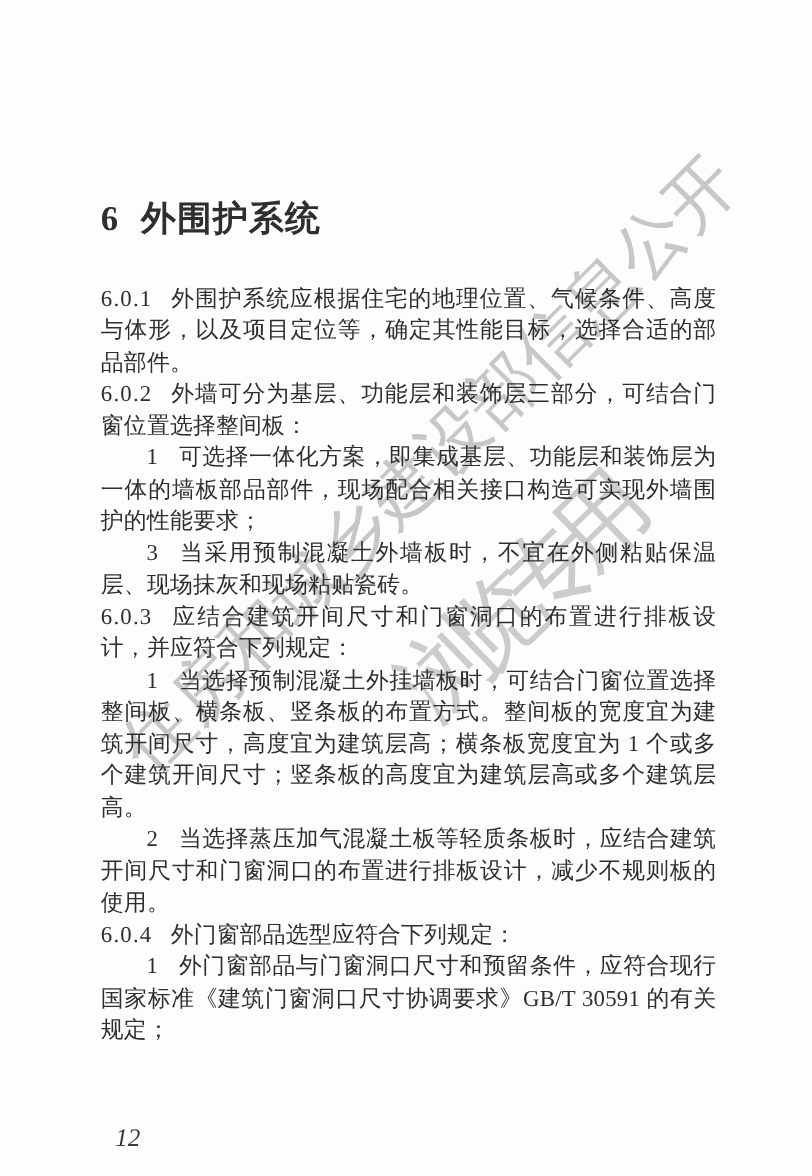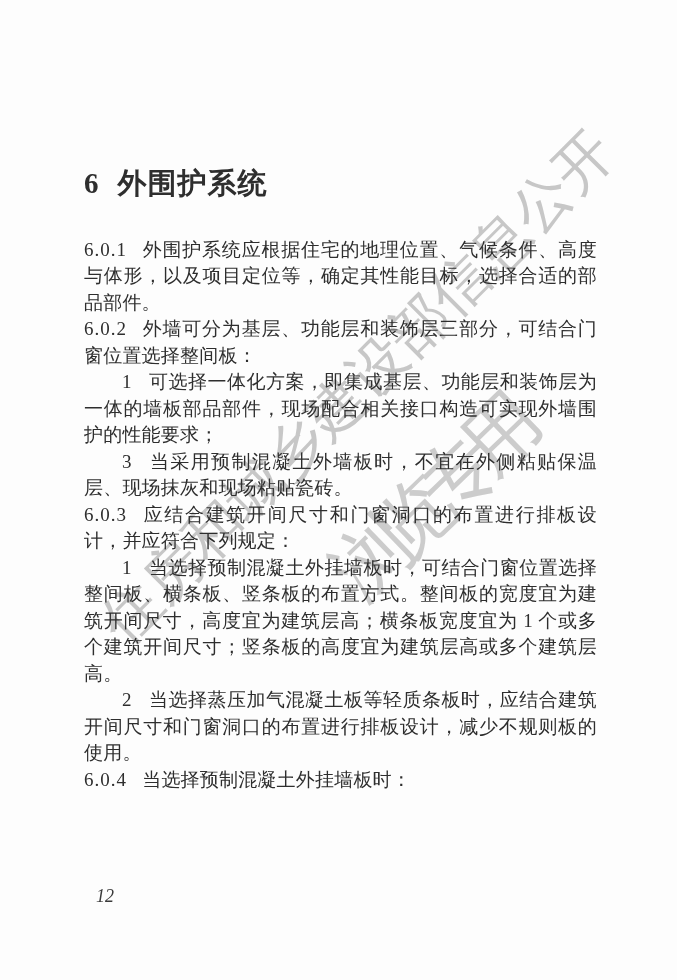--- a/index.html
+++ b/index.html
@@ -56,22 +56,22 @@
     text-align: justify;
     letter-spacing: 0.2px;
   }
   .body-text p { margin: 0; padding: 0; }
   .body-text p.item { text-indent: 2em; }
   .num { font-weight: normal; margin-right: 0.9em; margin-top: 21px; }
   .clause .num { margin-right: 0.8em; letter-spacing: 1px; }
   .page-number {
     position: absolute;
     left: 96px;
-    top: 886px;
-    font-size: 18px;
+    top: 936px;
+    font-size: 21px;
     font-style: italic;
     color: #3a3a3a;
   }
 </style>
 </head>
 <body>
 
 <div class="page">
 
   <div class="watermark wm1">住房和城乡建设部信息公开</div>
@@ -84,20 +84,21 @@
     </h1>
 
     <div class="body-text">
       <p class="clause"><b class="num">6.0.1</b><span>外围护系统应根据住宅的地理位置、气候条件、高度与体形，以及项目定位等，确定其性能目标，选择合适的部品部件。</span></p>
       <p class="clause"><b class="num">6.0.2</b><span>外墙可分为基层、功能层和装饰层三部分，可结合门窗位置选择整间板：</span></p>
       <p class="item"><b class="num">1</b><span>可选择一体化方案，即集成基层、功能层和装饰层为一体的墙板部品部件，现场配合相关接口构造可实现外墙围护的性能要求；</span></p>
       <p class="item"><b class="num">3</b><span>当采用预制混凝土外墙板时，不宜在外侧粘贴保温层、现场抹灰和现场粘贴瓷砖。</span></p>
       <p class="clause"><b class="num">6.0.3</b><span>应结合建筑开间尺寸和门窗洞口的布置进行排板设计，并应符合下列规定：</span></p>
       <p class="item"><b class="num">1</b><span>当选择预制混凝土外挂墙板时，可结合门窗位置选择整间板、横条板、竖条板的布置方式。整间板的宽度宜为建筑开间尺寸，高度宜为建筑层高；横条板宽度宜为 1 个或多个建筑开间尺寸；竖条板的高度宜为建筑层高或多个建筑层高。</span></p>
       <p class="item"><b class="num">2</b><span>当选择蒸压加气混凝土板等轻质条板时，应结合建筑开间尺寸和门窗洞口的布置进行排板设计，减少不规则板的使用。</span></p>
-      <p class="clause"><b class="num">6.0.4</b><span>当选择预制混凝土外挂墙板时：</span></p>
+      <p class="clause"><b class="num">6.0.4</b><span>外门窗部品选型应符合下列规定：</span></p>
+      <p class="item"><b class="num">1</b><span>外门窗部品与门窗洞口尺寸和预留条件，应符合现行国家标准《建筑门窗洞口尺寸协调要求》GB/T 30591 的有关规定；</span></p>
     </div>
 
   </div>
 
   <div class="page-number">12</div>
 
 </div>
 
 </body></html>

